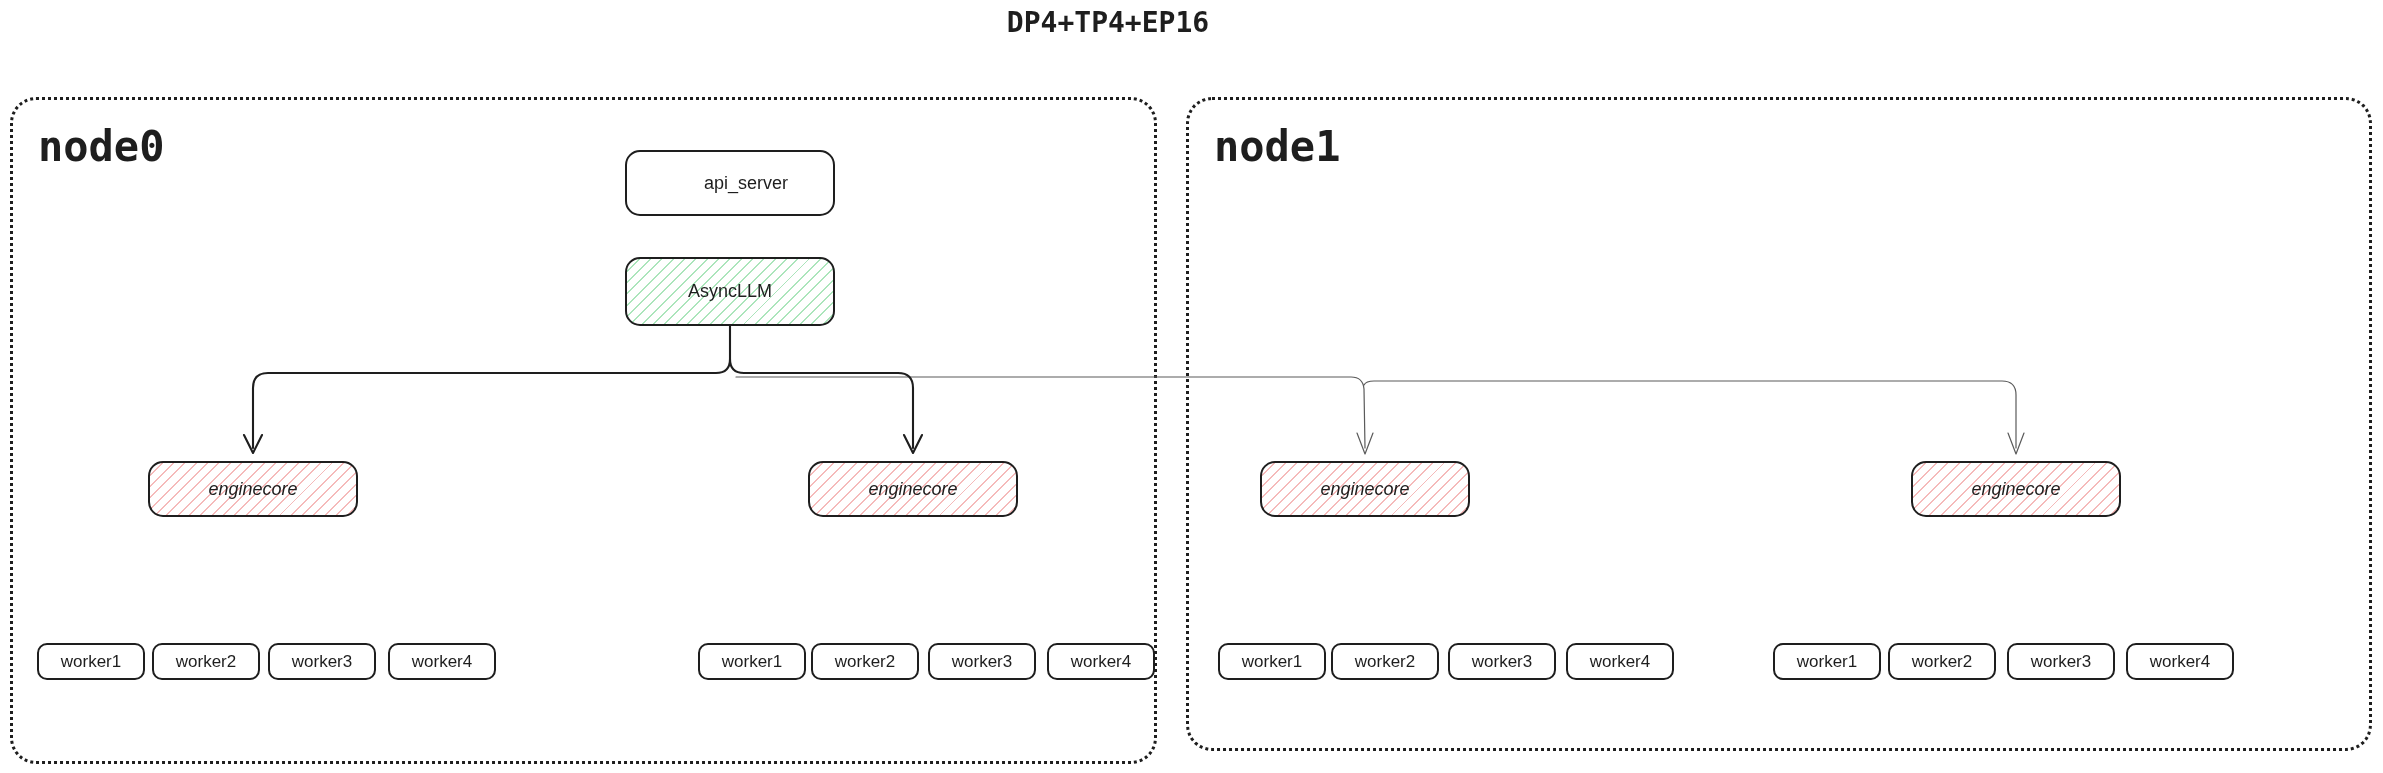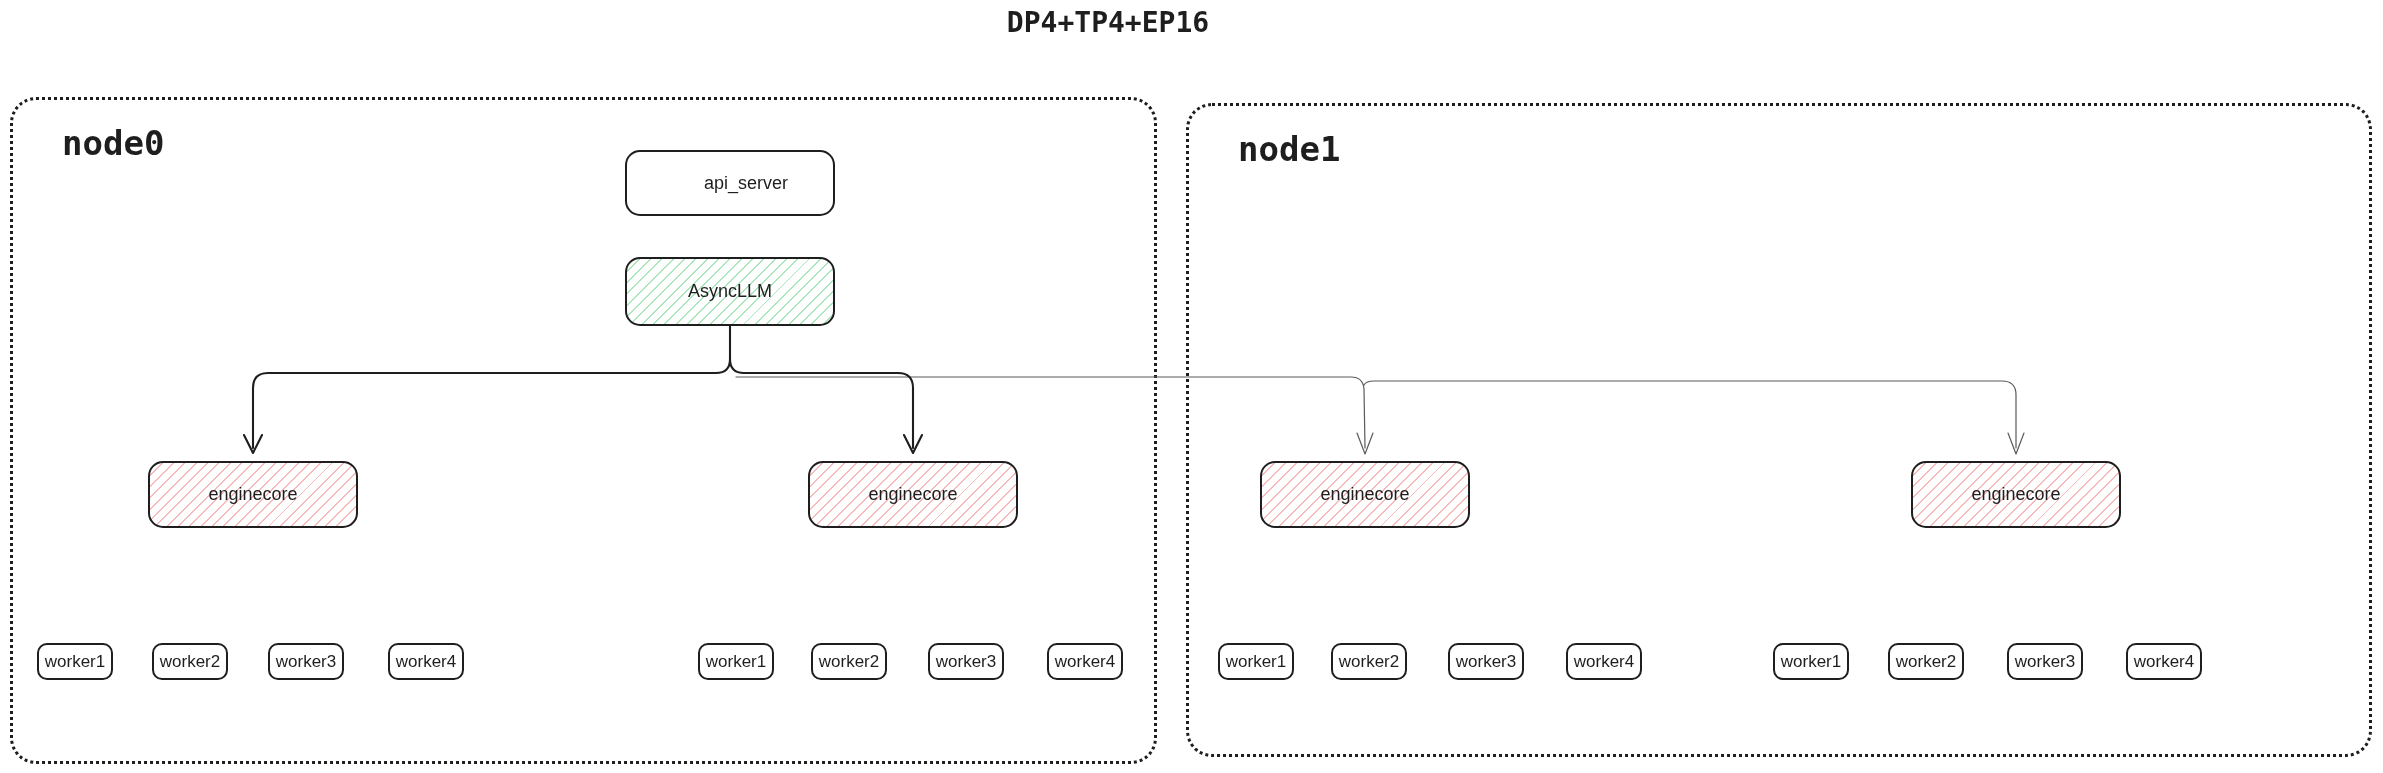--- a/index.html
+++ b/index.html
@@ -30,30 +30,29 @@
     letter-spacing:0px;
     color:var(--stroke);
   }
   .node-box{
     position:absolute;
     border:3px dotted var(--stroke);
     border-radius:26px;
     background:transparent;
   }
   .node0{left:10px; top:97px; width:1147px; height:667px;}
-  .node1{left:1186px; top:103px; width:1186px; height:654px;}
+  .node1{left:1186px; top:97px; width:1186px; height:654px;}
   .node-label{
     position:absolute;
     left:25px; top:26px;
     font-family:"DejaVu Sans Mono",monospace;
-    font-size:34px;
+    font-size:42px;
     font-weight:700;
     line-height:1;
     color:var(--stroke);
-    margin-left:24px;
   }
   .connectors{
     position:absolute;
     left:0; top:0;
     pointer-events:none;
   }
   .lnk-dark{fill:none;stroke:var(--stroke);stroke-width:2.1;stroke-linecap:round;stroke-linejoin:round;}
   .lnk-thin{fill:none;stroke:var(--thin);stroke-width:1.2;stroke-linecap:round;stroke-linejoin:round;}
   .box{
     position:absolute;
@@ -67,29 +66,29 @@
     color:var(--stroke);
   }
   .hatch-green{
     background-image:repeating-linear-gradient(135deg,var(--green) 0px,var(--green) 1.4px,transparent 1.4px,transparent 8px);
   }
   .hatch-red{
     background-image:repeating-linear-gradient(135deg,var(--red) 0px,var(--red) 1.4px,transparent 1.4px,transparent 8px);
   }
   .api{left:625px; top:150px; width:210px; height:66px;padding-left:32px;}
   .async{left:625px; top:219px; width:210px; height:69px;margin-top:38px;}
-  .engine{width:210px; height:67px; top:461px;}
+  .engine{width:210px; height:56px; top:461px;font-style:italic;}
   .eng1{left:148px;}
   .eng2{left:808px;}
   .eng3{left:1260px;}
   .eng4{left:1911px;}
   .worker{
     position:absolute;
     top:643px;
-    width:76px; height:37px;
+    width:108px; height:37px;
     display:flex;
     align-items:center;
     justify-content:center;
     border:2px solid var(--stroke);
     border-radius:10px;
     background:#fff;
     font-size:17px;
     color:var(--stroke);
   }
 </style>

